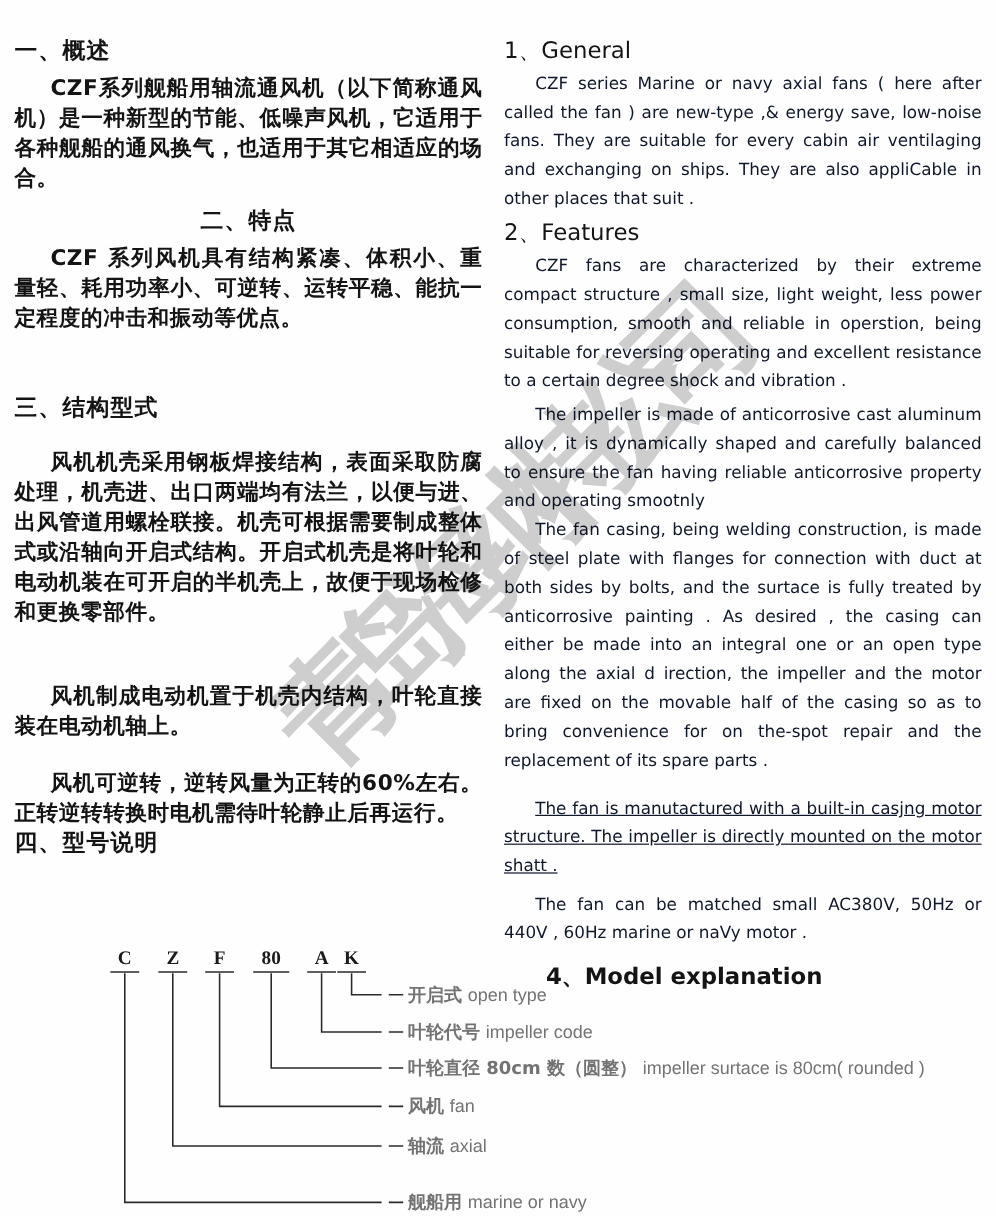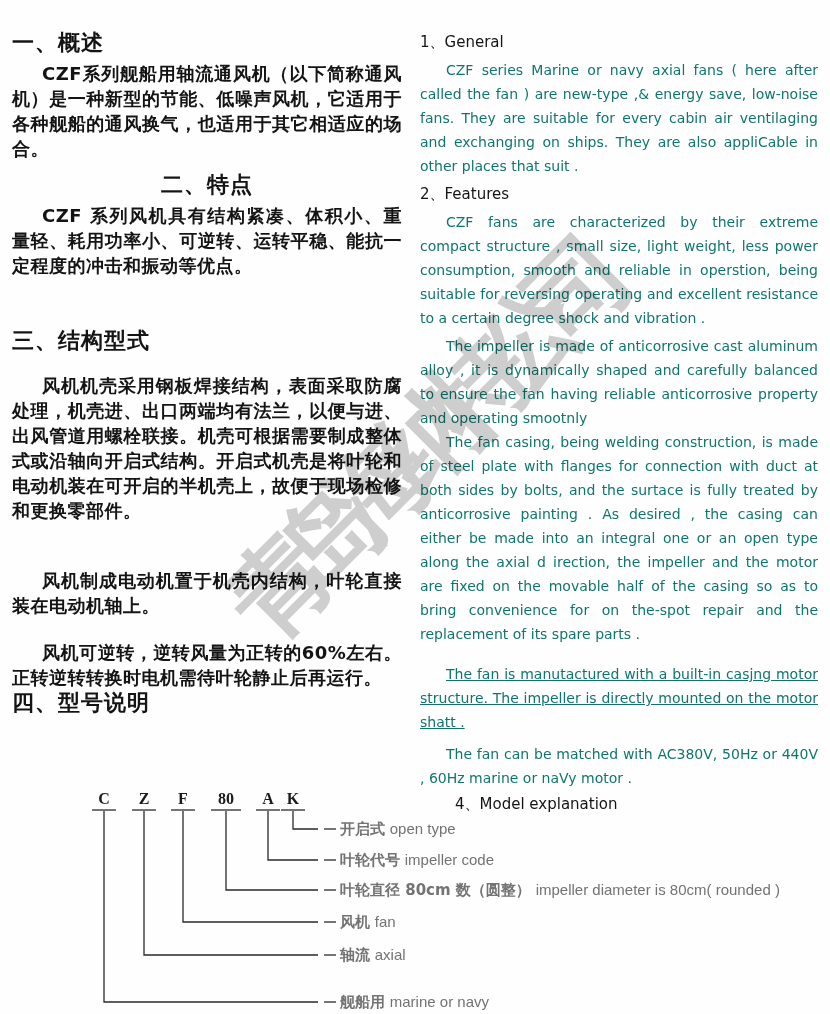--- a/index.html
+++ b/index.html
@@ -12,32 +12,32 @@
     overflow: hidden;
   }
   .page { position: absolute; inset: 0; background: #fefefe; }
 
   
   .col { position: absolute; top: 30px; }
   .col-left  { left: 12px;  width: 390px; }
   .col-right { left: 420px; width: 398px; }
 
   .zh-head {
-    font-size: 22px; line-height: 25px; font-weight: 700;
+    font-size: 19px; line-height: 25px; font-weight: 700;
     letter-spacing: 1px;
   }
   .zh-para {
     font-size: 18px; line-height: 25px; font-weight: 600;
     text-align: justify; text-indent: 30px; letter-spacing: 0.5px;
   }
-  .en-head { font-size: 15px; line-height: 24px; font-weight: 400; }
+  .en-head { font-size: 19px; line-height: 24px; font-weight: 400; }
   .en-para {
     font-size: 14px; line-height: 24px; font-weight: 400;
     text-align: justify; text-indent: 26px;
-    color: #0f766e;
+    color: #0f172a;
   }
 
   
   .l-p1 { margin-top: 6px; }
   .l-h2 { margin-top: 11px; text-align: center; }
   .l-p2 { margin-top: 6px; }
   .l-h3 { margin-top: 50px; }
   .l-p3 { margin-top: 6px; }
   .l-p4 { margin-top: 20px; }
   .l-p5 { margin-top: 45px; }
@@ -48,21 +48,21 @@
   
   .r-p1 { margin-top: 4px; }
   .r-h2 { margin-top: 4px; }
   .r-p2 { margin-top: 4px; }
   .r-h3 { margin-top: 0; }
   .r-p3 { margin-top: 4px; }
   .r-p4 { margin-top: 0; }
   .r-p5 { margin-top: 16px; text-decoration: underline; }
   .r-p6 { margin-top: 10px; }
   .r-p7 { margin-top: 8px; }
-  .r-h4 { margin-top: 2px; padding-left: 35px; }
+  .r-h4 { margin-top: 12px; padding-left: 35px; font-weight: bold; }
 
   
   .diagram { position: absolute; left: 0; top: 780px; width: 830px; height: 234px; }
   .diagram svg { position: absolute; left: 0; top: 0; }
   .code-letter {
     position: absolute; top: 10px; width: 30px;
     text-align: center;
     font-family: "Liberation Serif", "DejaVu Serif", serif;
     font-size: 16px; font-weight: 600; color: #1a1a1a;
   }
@@ -108,21 +108,21 @@
   <div class="col col-right">
     <div class="en-head">1、General</div>
     <p class="en-para r-p1">CZF series Marine or navy axial fans ( here after called the fan ) are new-type ,&amp; energy save, low-noise fans. They are suitable for every cabin air ventilaging and exchanging on ships. They are also appliCable in other places that suit .</p>
 
     <div class="en-head r-h2">2、Features</div>
     <p class="en-para r-p2">CZF fans are characterized by their extreme compact structure , small size, light weight, less power consumption, smooth and reliable in operstion, being suitable for reversing operating and excellent resistance to a certain degree shock and vibration .</p>
 
     <p class="en-para r-p3">The impeller is made of anticorrosive cast aluminum alloy , it is dynamically shaped and carefully balanced to ensure the fan having reliable anticorrosive property and operating smootnly</p>
     <p class="en-para r-p4">The fan casing, being welding construction, is made of steel plate with flanges for connection with duct at both sides by bolts, and the surtace is fully treated by anticorrosive painting . As desired , the casing can either be made into an integral one or an open type along the axial d irection, the impeller and the motor are fixed on the movable half of the casing so as to bring convenience for on the-spot repair and the replacement of its spare parts .</p>
     <p class="en-para r-p5">The fan is manutactured with a built-in casjng motor structure. The impeller is directly mounted on the motor shatt .</p>
-    <p class="en-para r-p7">The fan can be matched with AC380V, 50Hz or 440V , 60Hz marine or naVy motor .</p>
+    <p class="en-para r-p7">The fan can be matched small AC380V, 50Hz or 440V , 60Hz marine or naVy motor .</p>
 
     <div class="en-head r-h4">4、Model explanation</div>
   </div>
 
   <div class="diagram">
 
     <svg width="830" height="234" viewBox="0 0 830 234">
       <g stroke="#2a2a2a" stroke-width="1.3" fill="none">
 
         <path d="M92,30 H116"></path>
@@ -162,21 +162,21 @@
     <div class="model-label" style="top:39px">
       <span class="zh">开启式</span>
       <span class="en">open type</span>
     </div>
     <div class="model-label" style="top:70px">
       <span class="zh">叶轮代号</span>
       <span class="en">impeller code</span>
     </div>
     <div class="model-label" style="top:100px">
       <span class="zh">叶轮直径 80cm 数（圆整）</span>
-      <span class="en">impeller diameter is 80cm( rounded )</span>
+      <span class="en">impeller surtace is 80cm( rounded )</span>
     </div>
     <div class="model-label" style="top:132px">
       <span class="zh">风机</span>
       <span class="en">fan</span>
     </div>
     <div class="model-label" style="top:165px">
       <span class="zh">轴流</span>
       <span class="en">axial</span>
     </div>
     <div class="model-label" style="top:212px">

